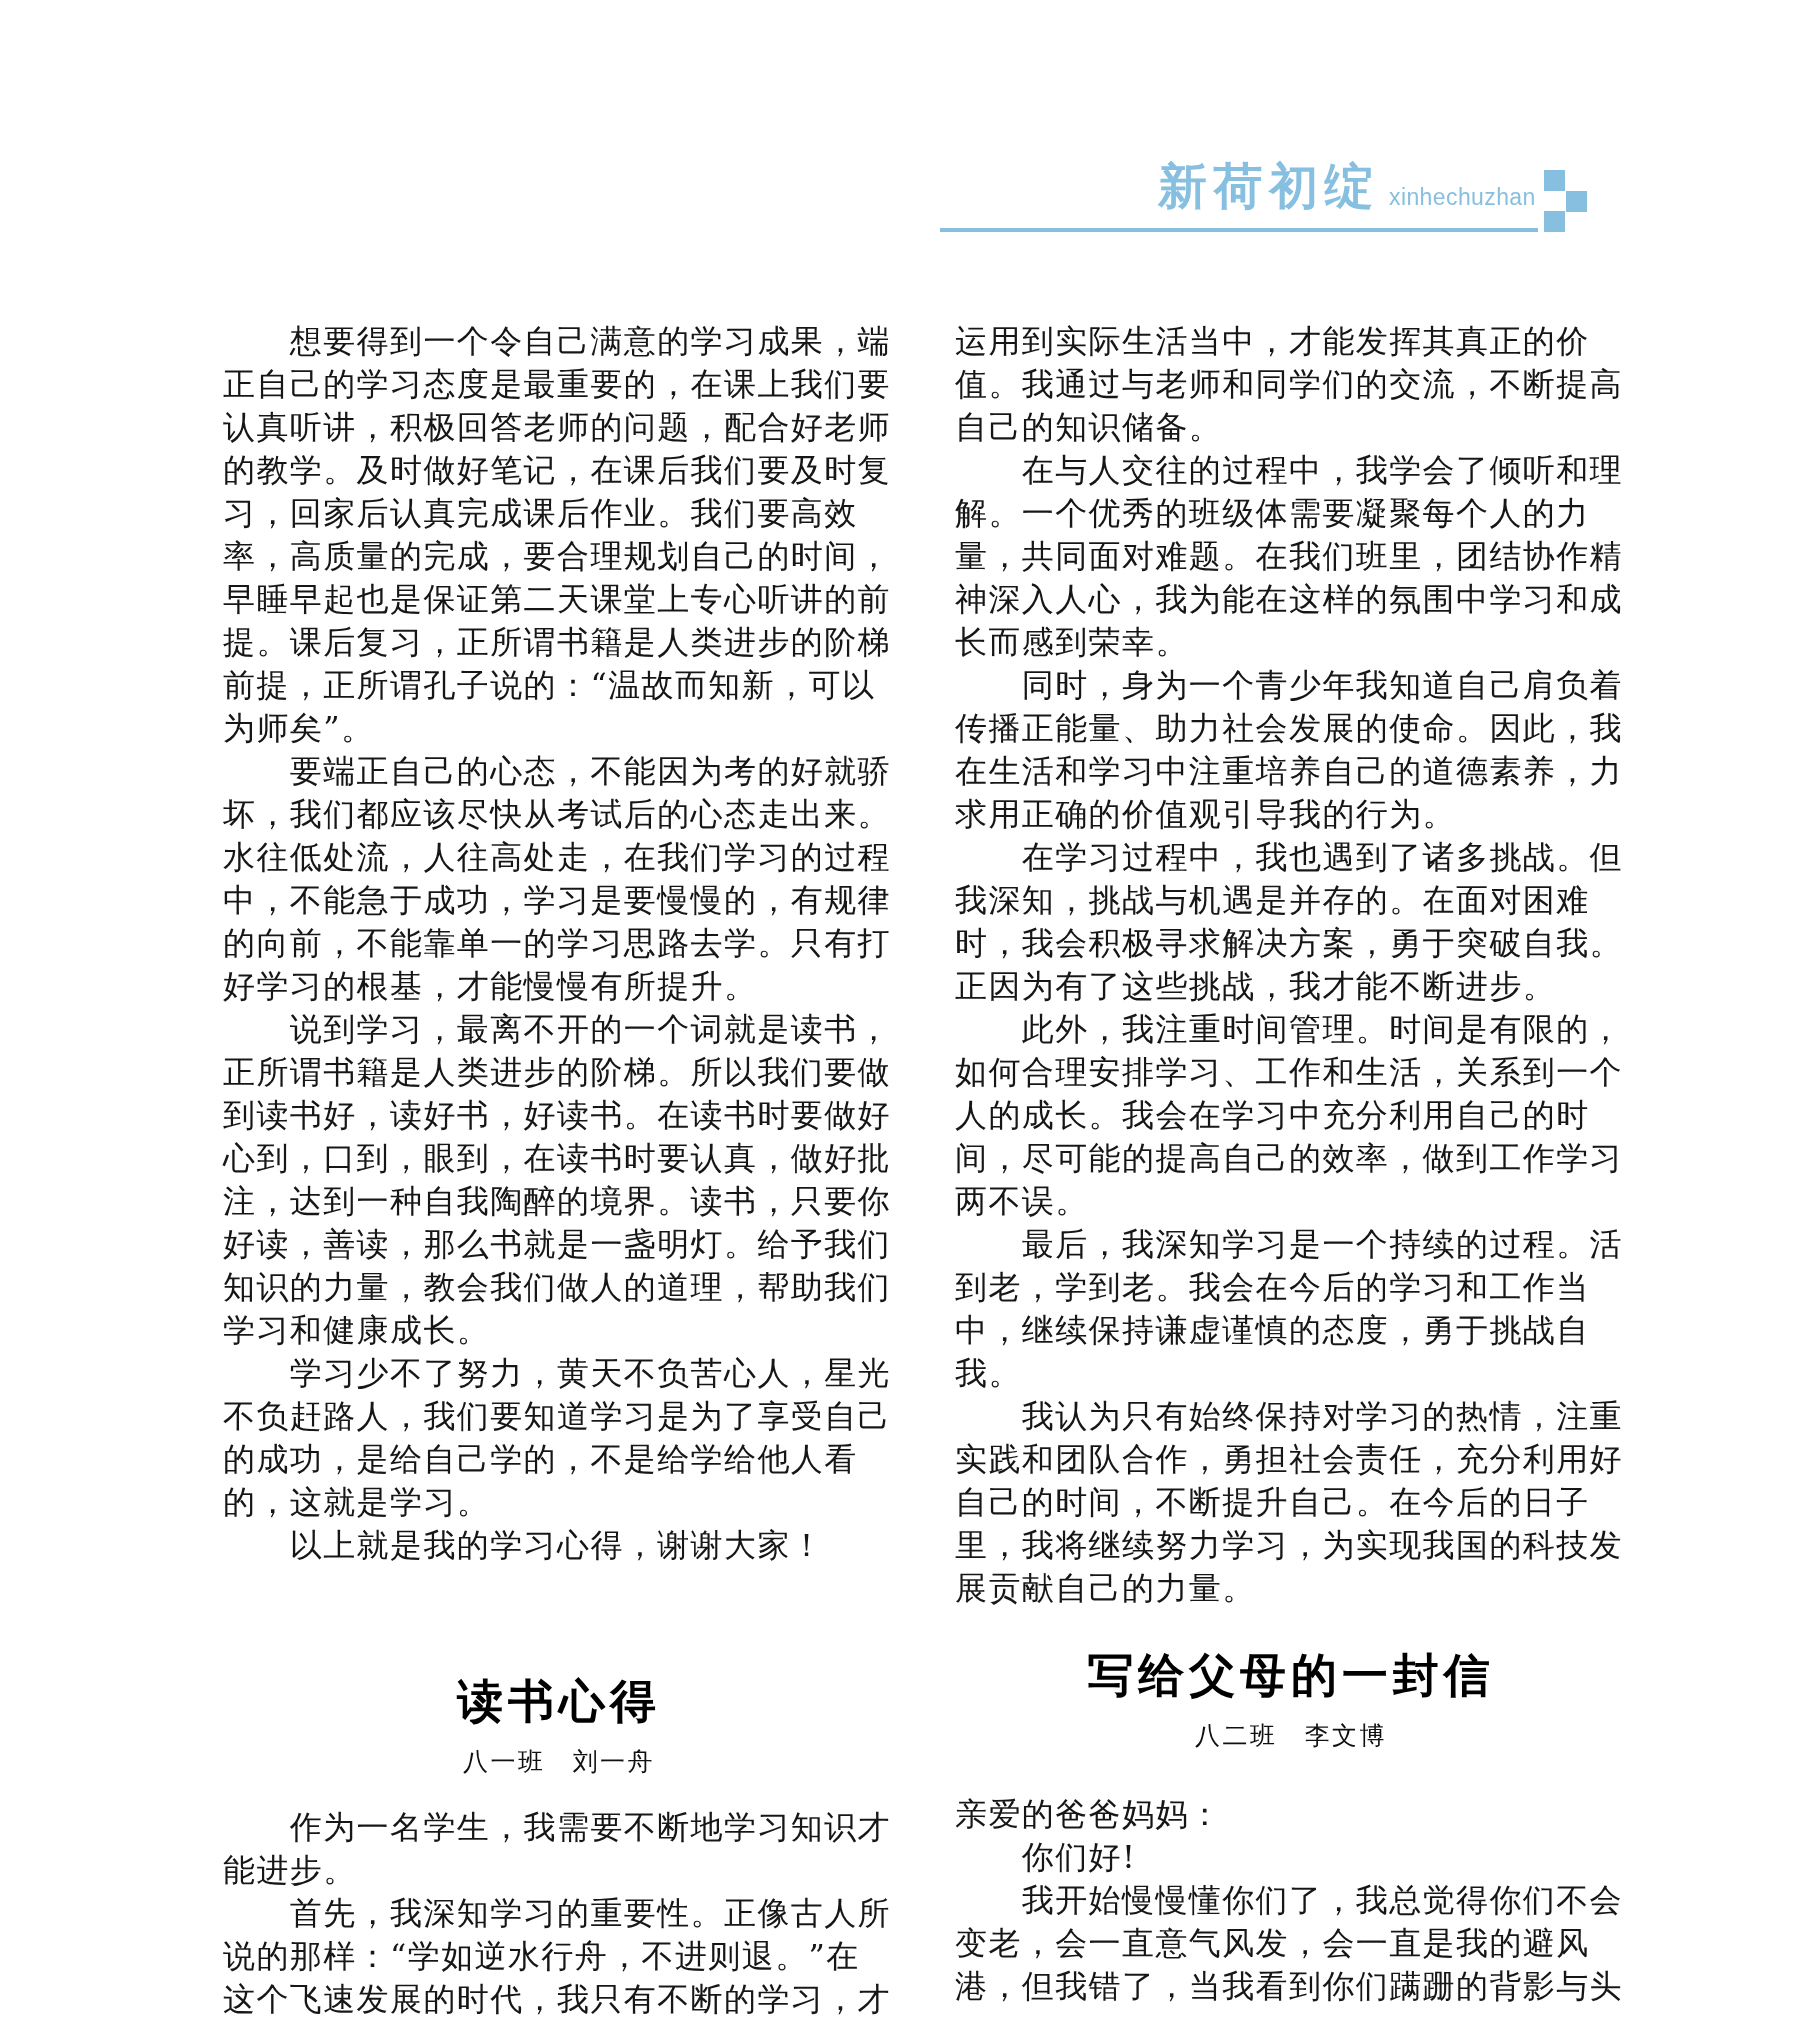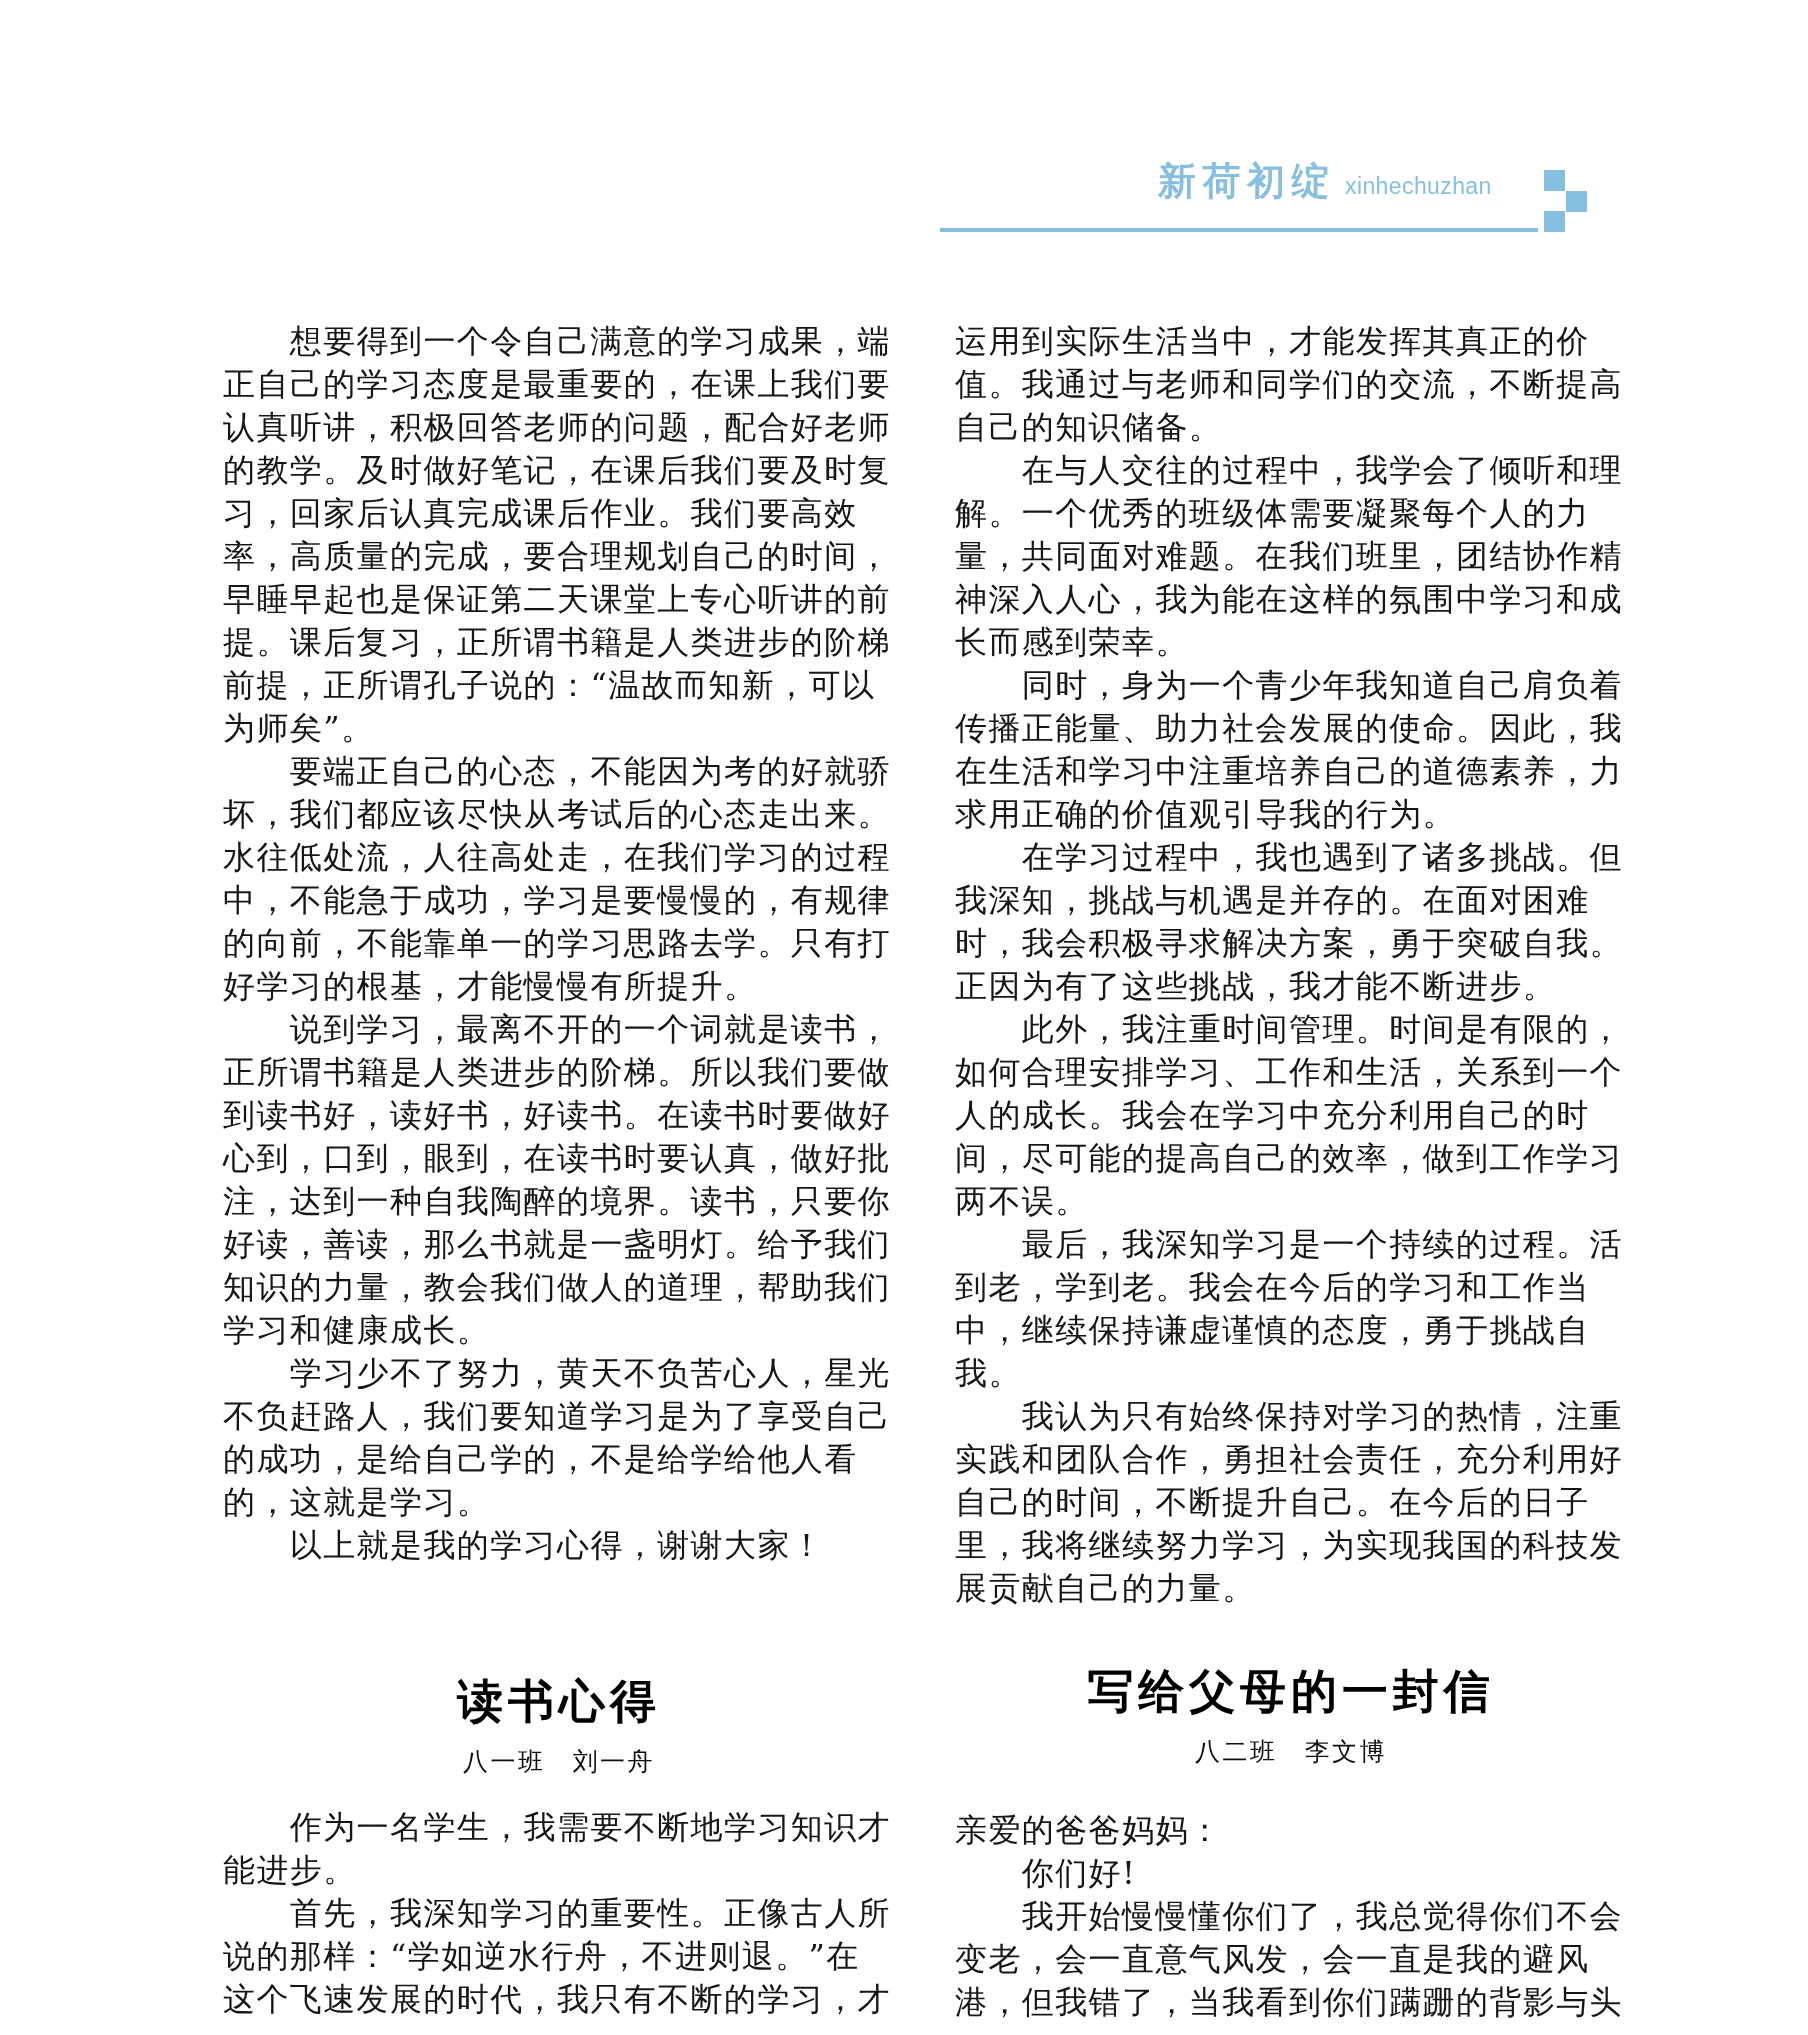--- a/index.html
+++ b/index.html
@@ -2,38 +2,38 @@
 <html style="font-size:6.5px"><head>
 <meta charset="utf-8">
 <style>
   html,body{margin:0;padding:0;background:#ffffff;}
   .page{position:relative;width:1808px;height:2558px;background:#ffffff;overflow:hidden;
         font-family:"DejaVu Serif", serif;color:#161616;}
 
   
   .logo-block{position:absolute;left:1158px;top:162px;display:flex;align-items:flex-end;}
   .logo-cn{font-family:"Liberation Sans", sans-serif;font-weight:700;
-           font-size:38px;line-height:1;letter-spacing:6.5px;color:#87bfe0;}
+           font-size:49px;line-height:1;letter-spacing:6.5px;color:#87bfe0;}
   .logo-py{font-family:"Liberation Sans", sans-serif;font-weight:400;
            font-size:23px;line-height:1;letter-spacing:0.4px;color:#87bfe0;margin-left:9px;margin-bottom:1.6px;}
   .header-rule{position:absolute;left:940px;top:228px;width:598px;height:3.7px;background:#87bfe0;}
   .sq{position:absolute;width:21px;height:21px;background:#87bfe0;}
   .sq1{left:1544px;top:170px;}
   .sq2{left:1566px;top:191px;}
   .sq3{left:1544px;top:211px;}
 
   
   .col{position:absolute;top:320px;width:672px;}
   .col-left{left:223px;}
   .col-right{left:955px;}
   .line{height:43px;line-height:43px;font-size:32px;letter-spacing:1.4px;white-space:nowrap;}
 
   .article-title{margin-top:102px;height:65px;line-height:65px;text-align:center;
                  font-size:46px;font-weight:700;letter-spacing:4.9px;color:#000;}
-  .col-right .article-title{margin-top:49px;}
+  .col-right .article-title{margin-top:33px;}
   .article-byline{margin-top:7px;height:41px;line-height:41px;text-align:center;
                   font-size:25px;letter-spacing:2.4px;color:#101010;}
   .essay-body{margin-top:24.4px;}
   .col-right .letter-body{margin-top:37px;}
   .letter-greeting{margin-top:0;}
 </style>
 </head>
 <body>
 
 <div class="page">

